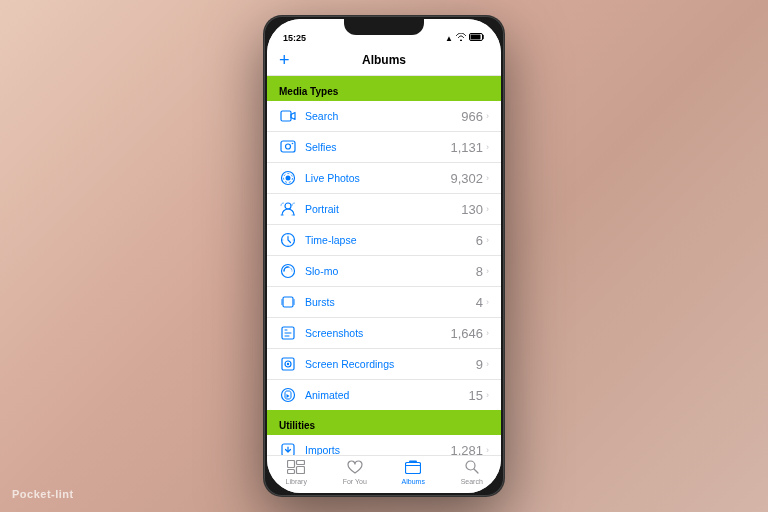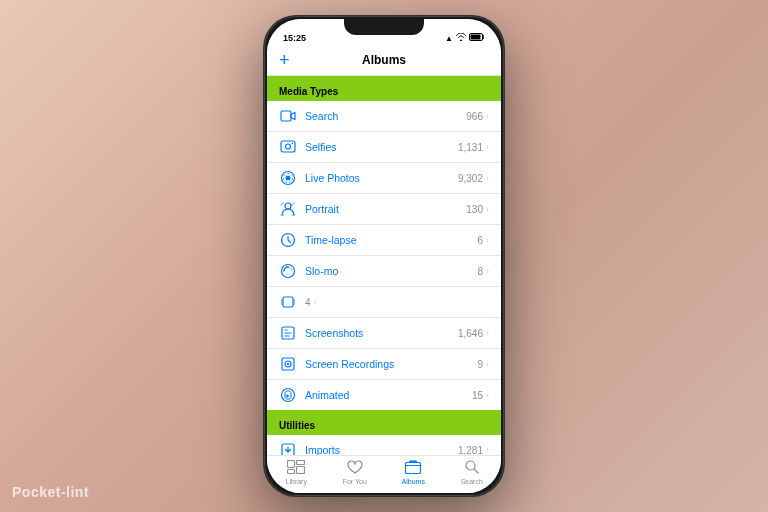--- a/index.html
+++ b/index.html
@@ -13,32 +13,32 @@
       justify-content: center;
       font-family: -apple-system, BlinkMacSystemFont, 'SF Pro Text', 'Helvetica Neue', sans-serif;
       overflow: hidden;
       position: relative;
     }
 
     .pocketlint {
       position: absolute;
       bottom: 12px;
       left: 12px;
-      font-size: 14px;
+      font-size: 11px;
       color: rgba(255,255,255,0.7);
       font-weight: 600;
       letter-spacing: 0.5px;
     }
 
     
     .phone {
       width: 240px;
       height: 480px;
       background: #1a1a1a;
-      border-radius: 32px;
+      border-radius: 18px;
       padding: 3px;
       box-shadow:
         0 0 0 1px #333,
         0 20px 60px rgba(0,0,0,0.5),
         inset 0 0 0 1px #444;
       position: relative;
     }
 
     .phone-inner {
       width: 100%;
@@ -170,21 +170,21 @@
       height: 16px;
     }
 
     .item-label {
       flex: 1;
       font-size: 10.5px;
       color: #007aff;
     }
 
     .item-count {
-      font-size: 10px;
+      font-size: 13px;
       color: #8e8e93;
       margin-right: 3px;
     }
 
     .item-chevron {
       font-size: 9px;
       color: #c7c7cc;
     }
 
     
@@ -339,20 +339,21 @@
           </div>
 
           <div class="list-item">
             <div class="item-icon">
               <svg viewBox="0 0 16 16" fill="none" xmlns="http://www.w3.org/2000/svg">
                 <rect x="3" y="3" width="10" height="10" rx="1.5" stroke="#007aff" stroke-width="1.2"></rect>
                 <rect x="1" y="5" width="1.5" height="6" rx="0.5" fill="#007aff" opacity="0.5"></rect>
                 <rect x="13.5" y="5" width="1.5" height="6" rx="0.5" fill="#007aff" opacity="0.5"></rect>
               </svg>
             </div>
+            <span class="item-label">Bursts</span>
             <span class="item-count">4</span>
             <span class="item-chevron">›</span>
           </div>
 
           <div class="list-item">
             <div class="item-icon">
               <svg viewBox="0 0 16 16" fill="none" xmlns="http://www.w3.org/2000/svg">
                 <rect x="2" y="2" width="12" height="12" rx="1.5" stroke="#007aff" stroke-width="1.2"></rect>
                 <path d="M5 5h2M5 8h6M5 11h4" stroke="#007aff" stroke-width="1" stroke-linecap="round"></path>
               </svg>

